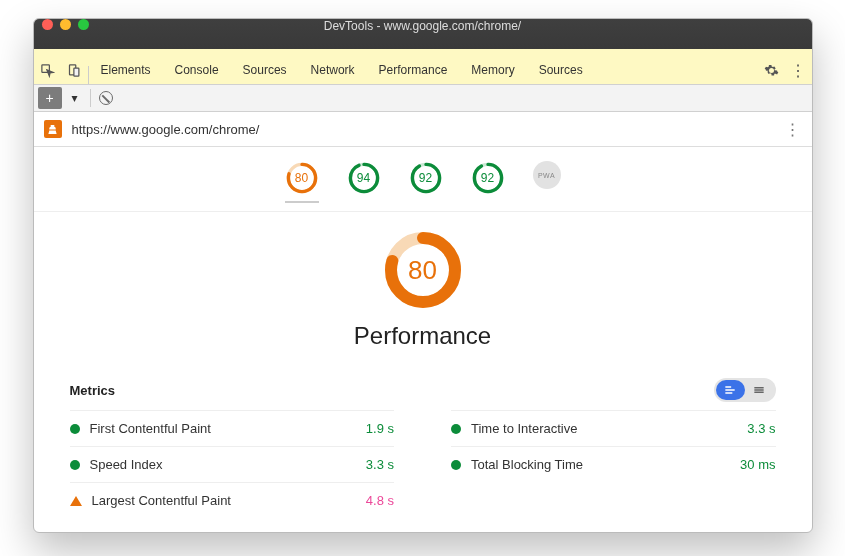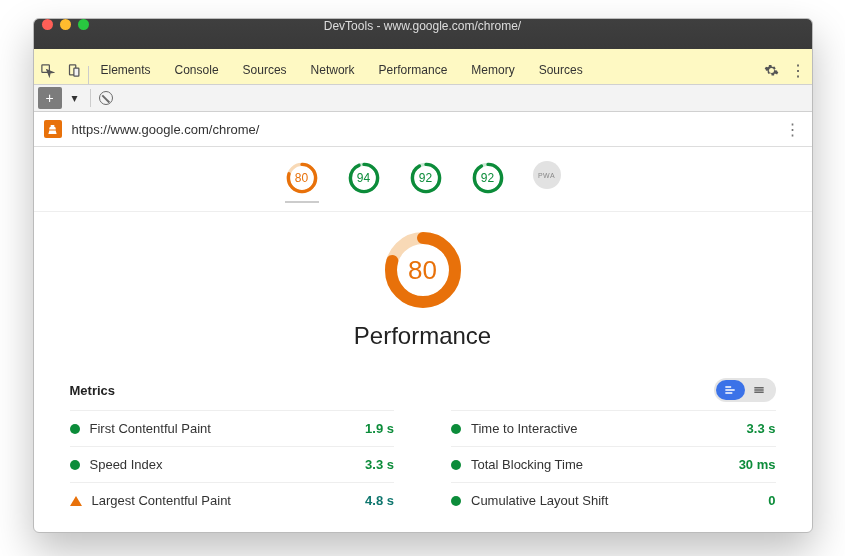--- a/index.html
+++ b/index.html
@@ -106,23 +106,23 @@
   .toggle-pill svg { width:14px; height:14px; }
   .metrics-grid { display:grid; grid-template-columns:1fr 1fr; column-gap:57px;}
   .metric-row { display:flex; align-items:center; border-top:1px solid #eee; padding:10px 0; font-size:13px;}
   .bullet { width:10px; height:10px; border-radius:50%; margin-right:10px;}
   .bullet.green{ background:#0c8c3a;}
   .tri {
     width:0; height:0; margin-right:10px;
     border-left:6px solid transparent; border-right:6px solid transparent; border-bottom:10px solid #e8710a;
   }
   .metric-label { color:#333; }
-  .metric-val { margin-left:auto;font-weight:bold; }
+  .metric-val { margin-left:auto; }
   .val-green { color:#0c8c3a;}
-  .val-orange { color:#0f766e;}
+  .val-orange { color:#ec4899;}
   .footnote { font-size:12px; color:#777; text-align:center; margin-top:8px;}
   .footnote .ul { text-decoration:underline; }
 </style>
 </head>
 <body>
 
 <div class="window">
 
   <div class="titlebar">
     <div class="traffic">
@@ -264,22 +264,17 @@
           <div class="metric-row">
             <div class="bullet green"></div>
             <span class="metric-label">Time to Interactive</span>
             <span class="metric-val val-green">3.3 s</span>
           </div>
           <div class="metric-row">
             <div class="bullet green"></div>
             <span class="metric-label">Total Blocking Time</span>
             <span class="metric-val val-green">30 ms</span>
           </div>
-          <div class="metric-row">
-            <div class="bullet green"></div>
-            <span class="metric-label">Cumulative Layout Shift</span>
-            <span class="metric-val val-green">0</span>
-          </div>
         </div>
     </div>
   </div>
 
 </div>
 
 </body></html>

